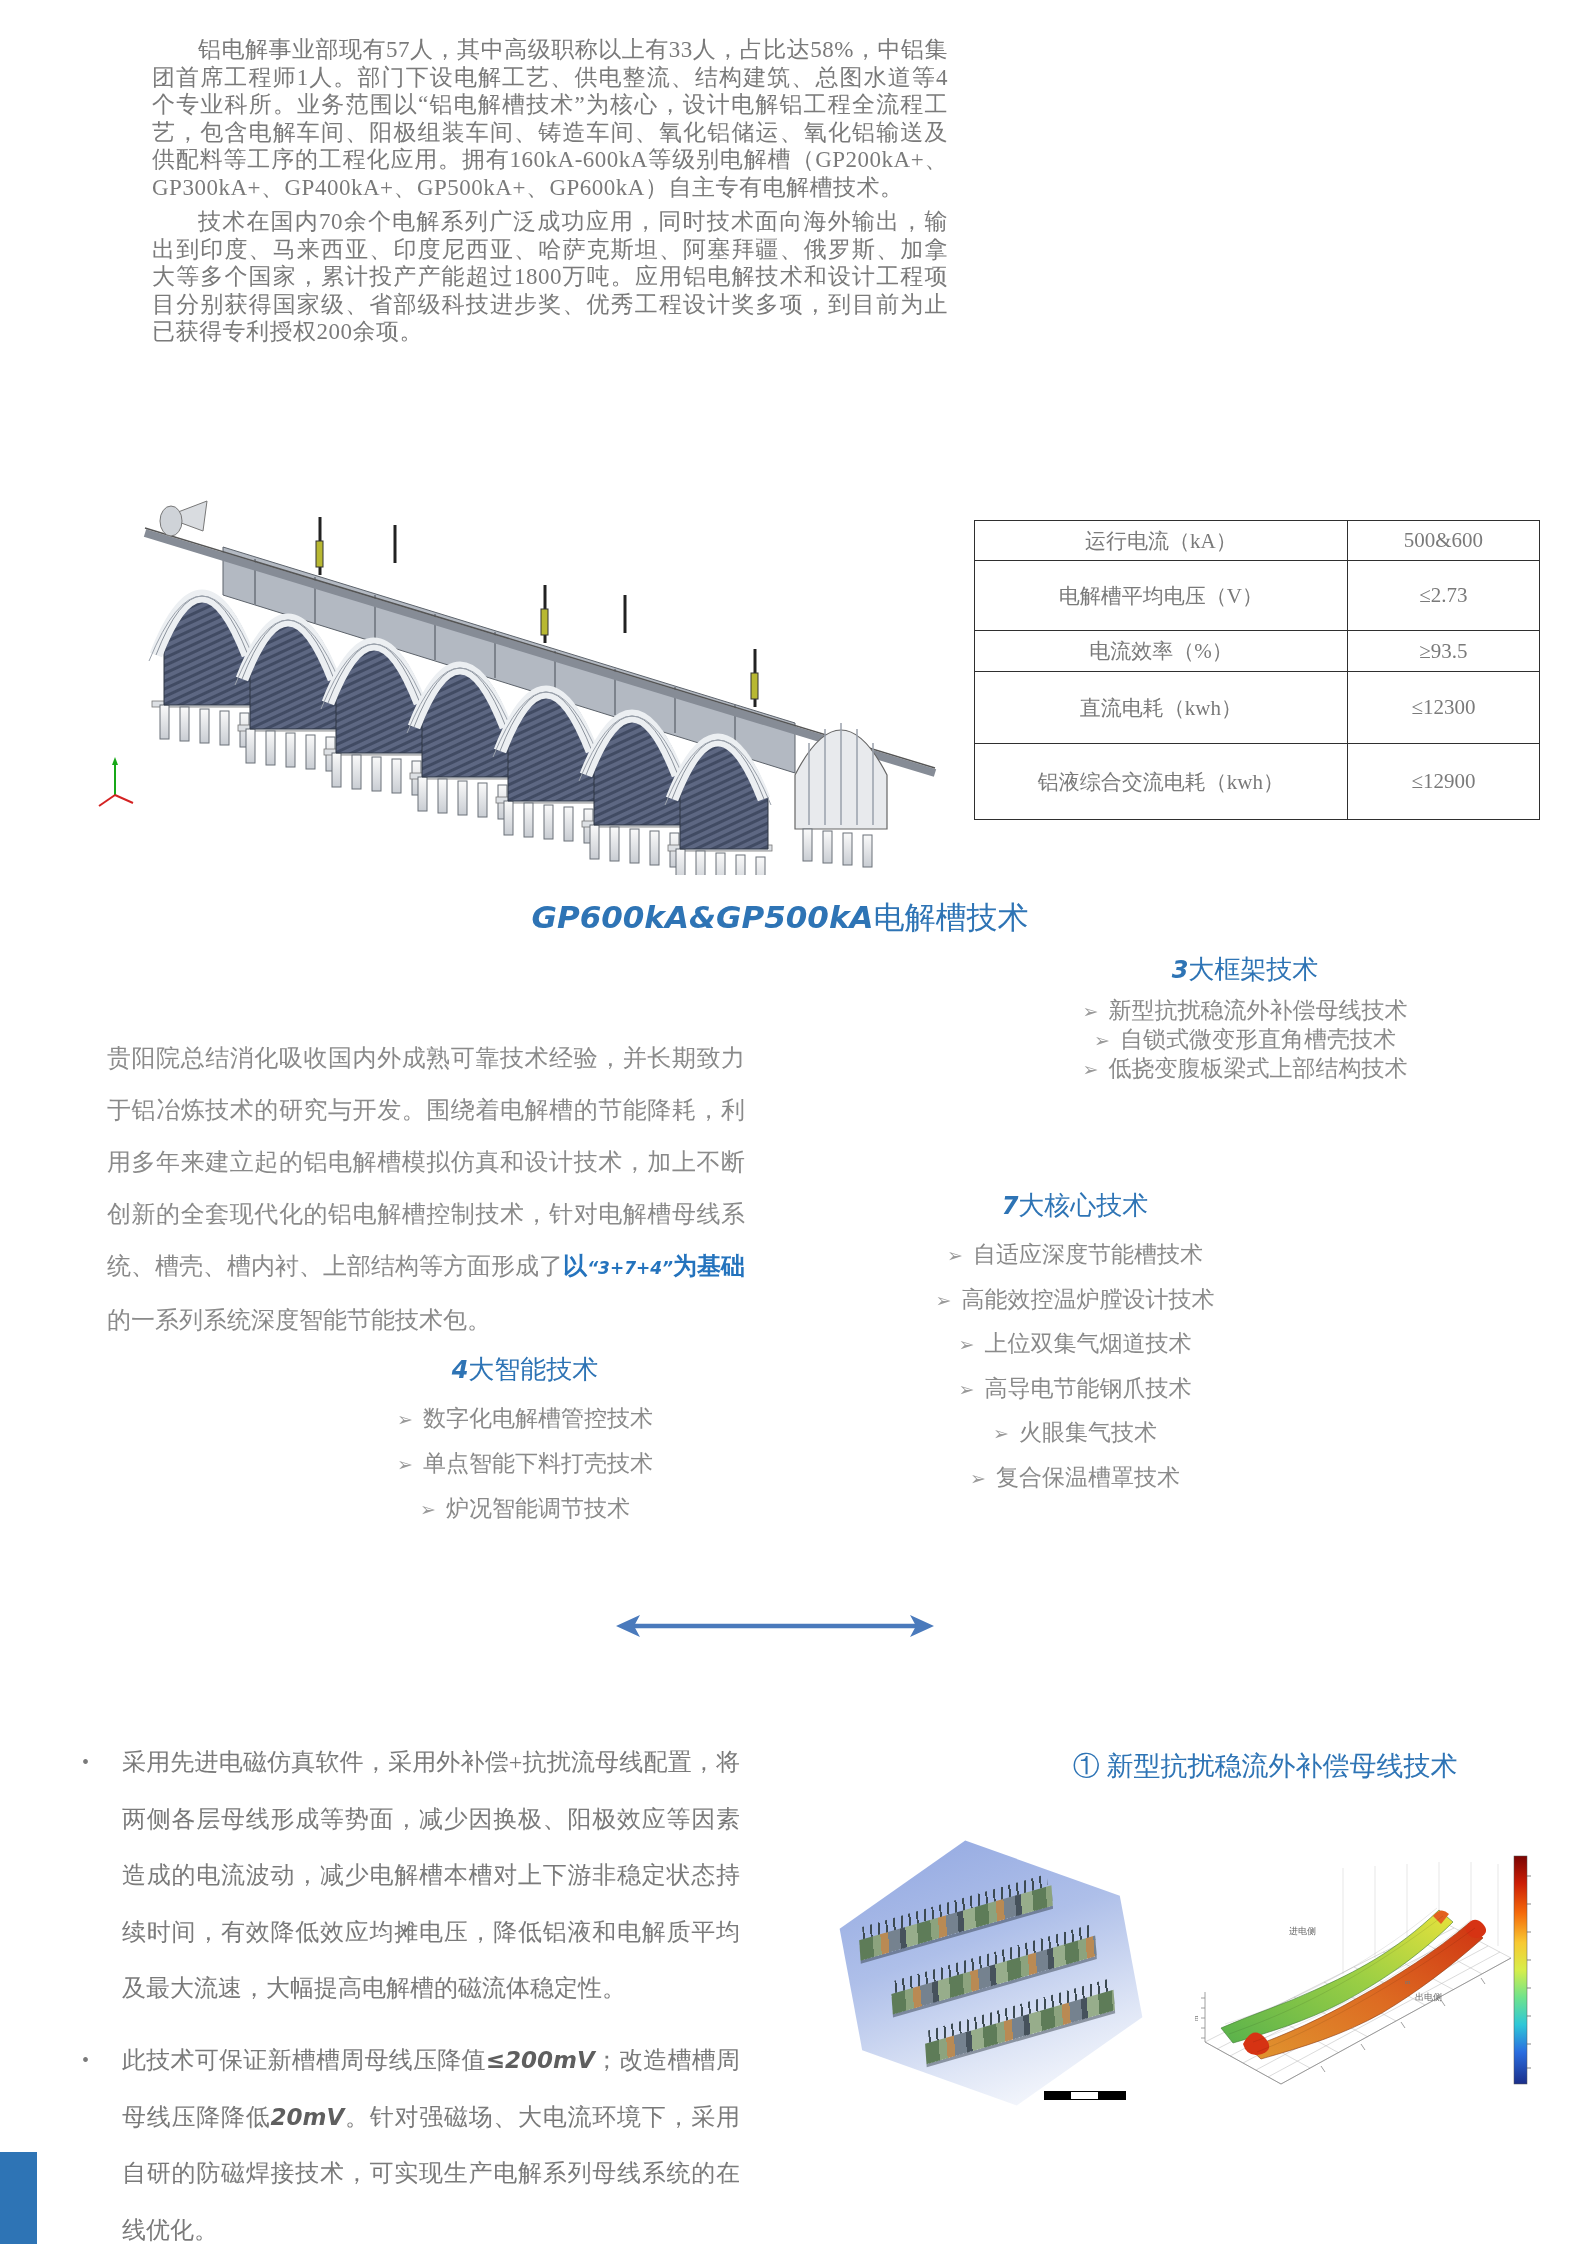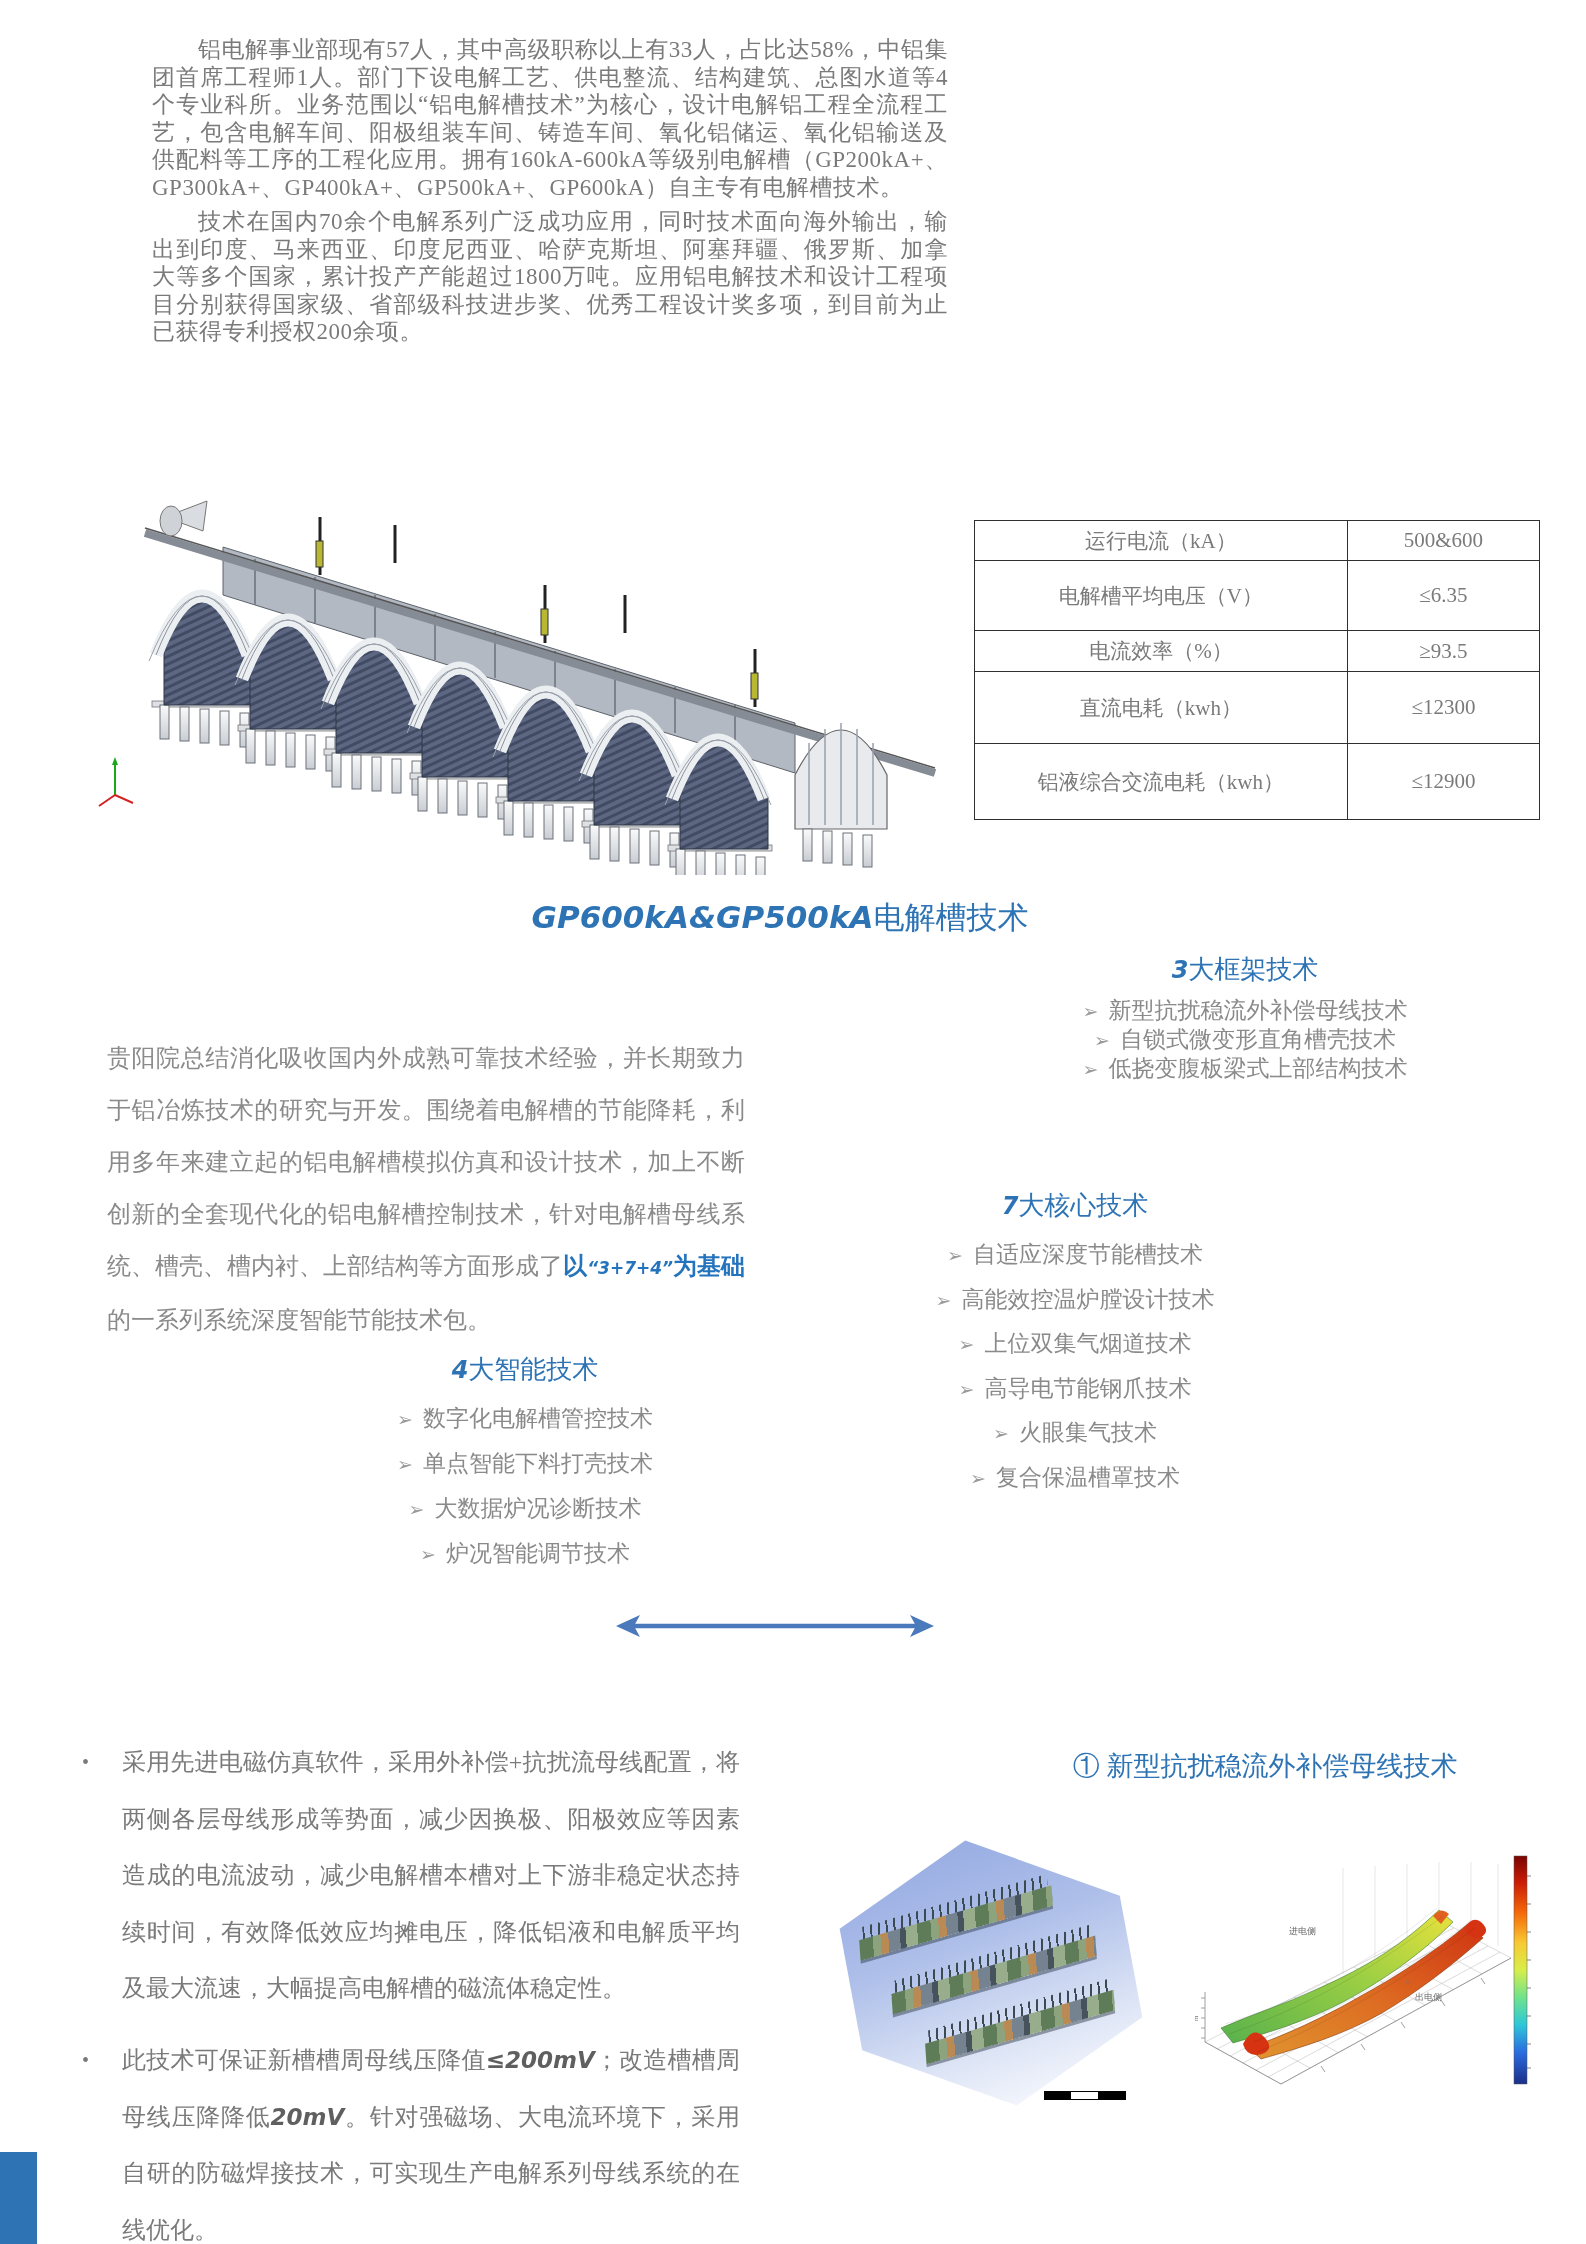--- a/index.html
+++ b/index.html
@@ -173,21 +173,21 @@
   </svg>
 
   <table class="spec">
     <tbody>
       <tr class="r1">
         <td class="lbl">运行电流（kA）</td>
         <td>500&amp;600</td>
       </tr>
       <tr class="r2">
         <td class="lbl">电解槽平均电压（V）</td>
-        <td>≤6.35</td>
+        <td>≤2.73</td>
       </tr>
       <tr class="r3">
         <td class="lbl">电流效率（%）</td>
         <td>≥93.5</td>
       </tr>
       <tr class="r4">
         <td class="lbl">直流电耗（kwh）</td>
         <td>≤12300</td>
       </tr>
       <tr class="r5">
@@ -219,21 +219,20 @@
     <div class="it"><span class="gl">➢</span><span>上位双集气烟道技术</span></div>
     <div class="it"><span class="gl">➢</span><span>高导电节能钢爪技术</span></div>
     <div class="it"><span class="gl">➢</span><span>火眼集气技术</span></div>
     <div class="it"><span class="gl">➢</span><span>复合保温槽罩技术</span></div>
   </div>
 
   <div class="sec sec-smart">
     <div class="hd"><span class="hw">4</span><span>大智能技术</span></div>
     <div class="it"><span class="gl">➢</span><span>数字化电解槽管控技术</span></div>
     <div class="it"><span class="gl">➢</span><span>单点智能下料打壳技术</span></div>
-    <div class="it"><span class="gl">➢</span><span>大数据炉况诊断技术</span></div>
     <div class="it"><span class="gl">➢</span><span>炉况智能调节技术</span></div>
   </div>
 
   <svg class="dbl-arrow" width="330" height="36" viewBox="0 0 330 36">
     <line x1="20" y1="18" x2="310" y2="18" stroke="#4a7abc" stroke-width="4.5"></line>
     <polygon points="6,18 30,7 24,18 30,29" fill="#4a7abc"></polygon>
     <polygon points="324,18 300,7 306,18 300,29" fill="#4a7abc"></polygon>
   </svg>
 
   <div class="bullet bullet-1">

